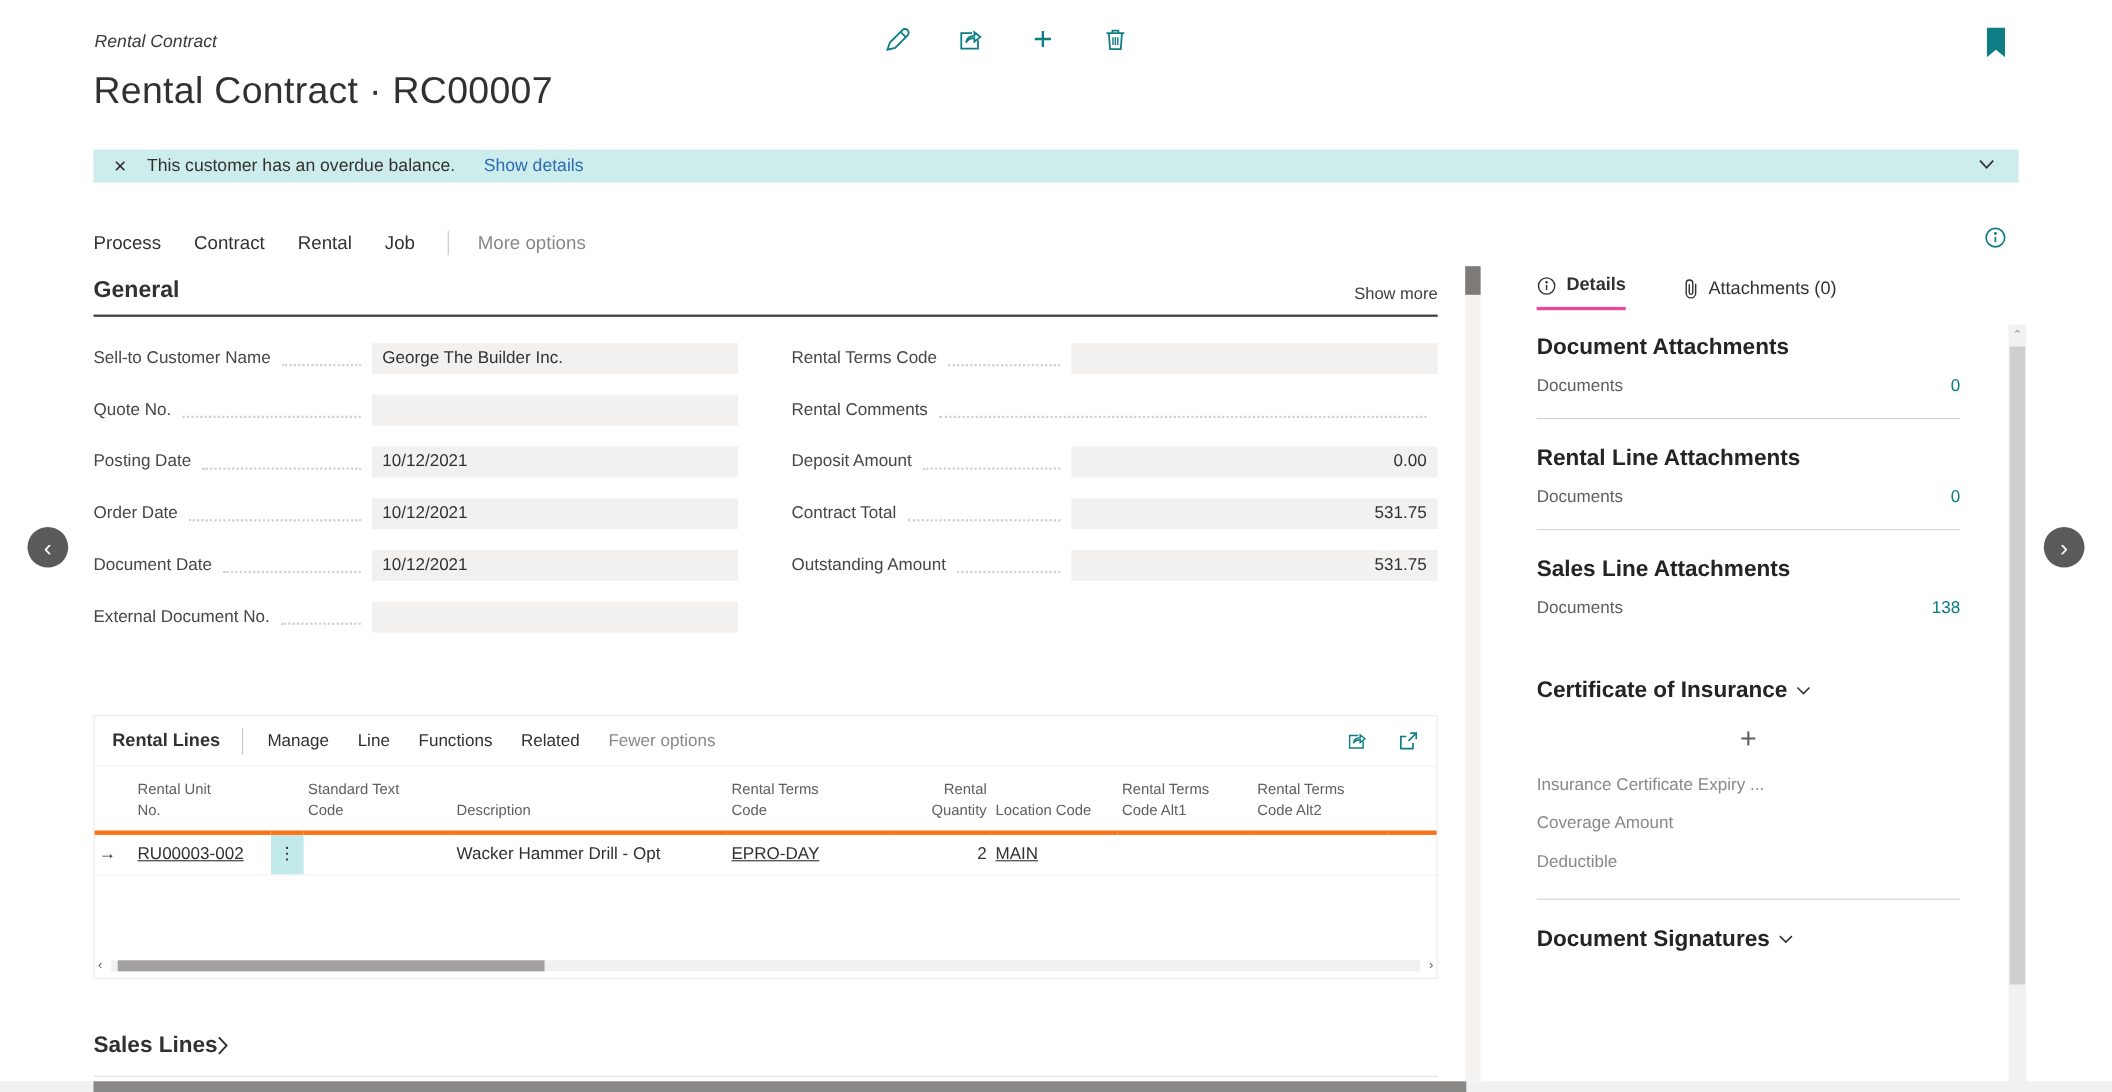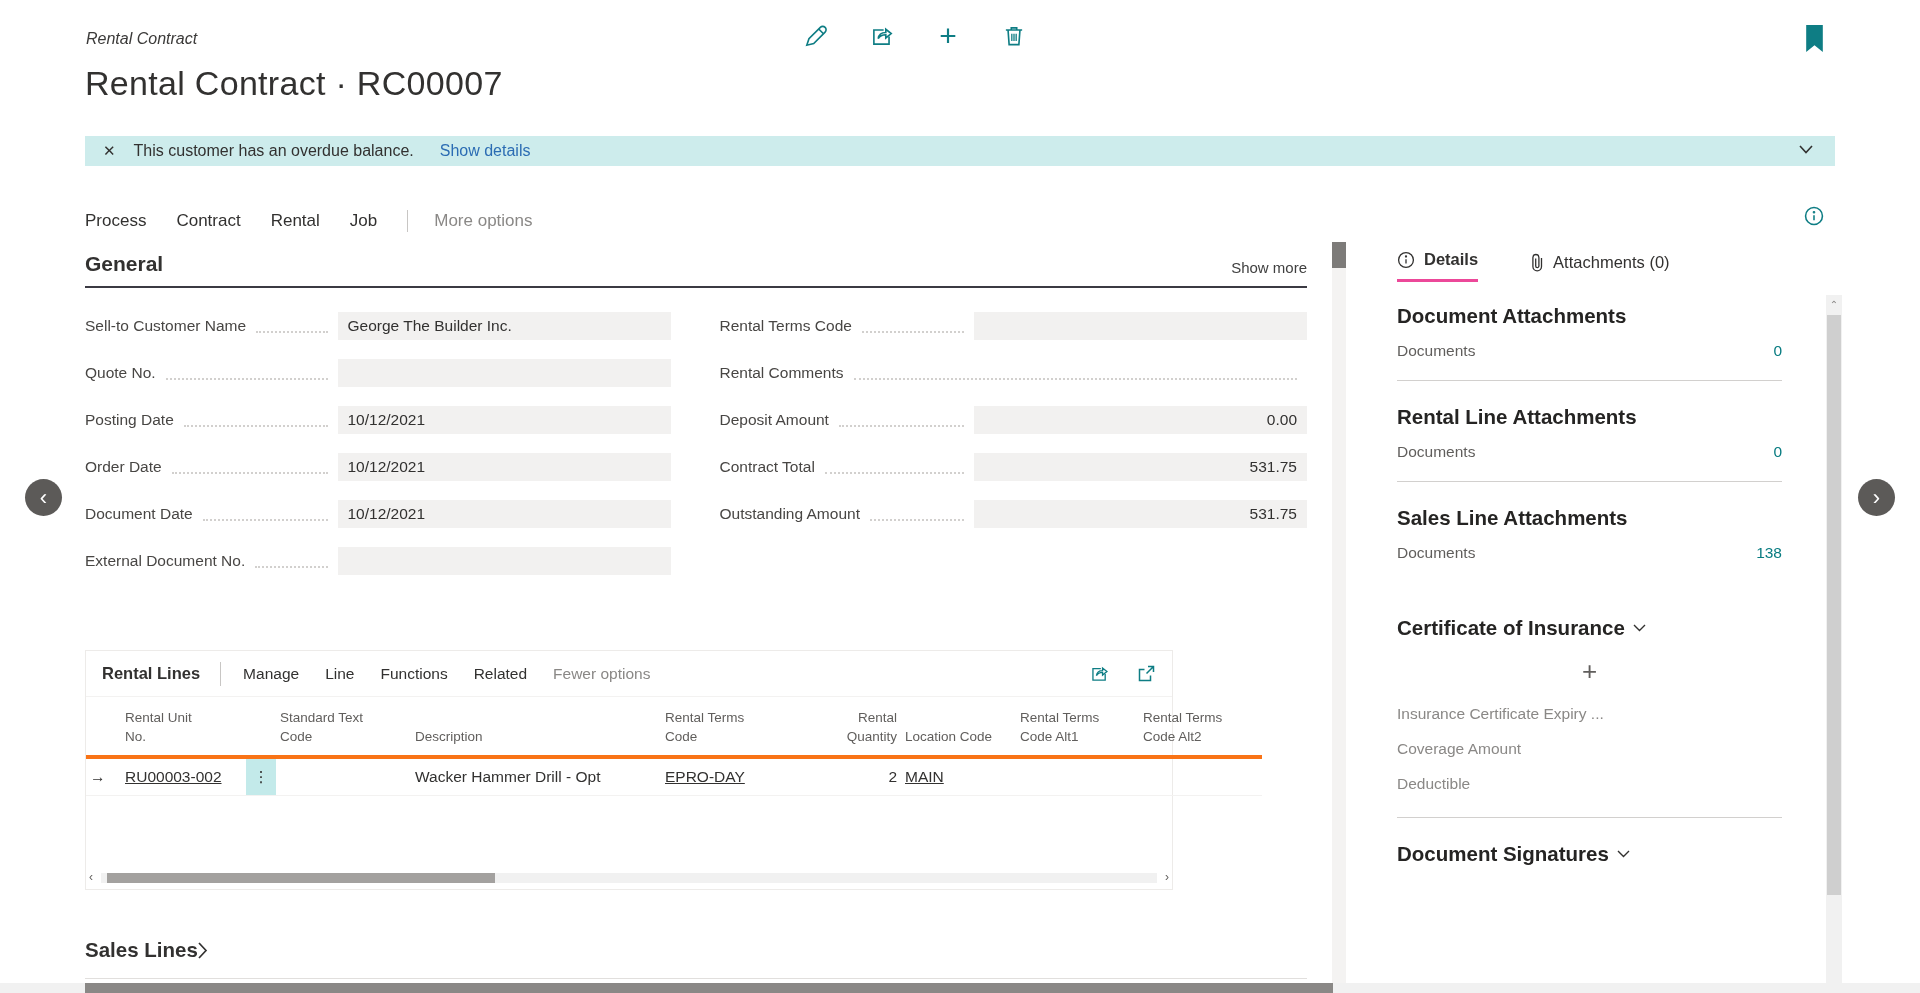--- a/index.html
+++ b/index.html
@@ -46,21 +46,21 @@
   .fcol.right { width:588px; margin-left:49px; }
   .frow { display:flex; align-items:center; height:32px; margin-bottom:15px; }
   .flabel { font-size:15.5px; color:#484644; white-space:nowrap; }
   .leader { flex:1; margin:0 10px; border-bottom:2px dotted #d2d0ce; align-self:flex-end; margin-bottom:9px; }
   .fbox { width:333px; min-width:333px; height:28px; background:#f2f1f0; display:flex;
     align-items:center; padding:6px 10px; font-size:15.5px; color:#323130; }
   .fbox.num { justify-content:flex-end; }
   .fbox.link { color:#077b80; cursor:pointer; }
 
   
-  .card { position:absolute; left:85px; top:650px; width:1088px; height:240px;
+  .card { position:absolute; left:85px; top:650px; width:1222px; height:240px;
     border:1px solid #edebe9; background:#fff; }
   .card-head { height:46px; display:flex; align-items:center; padding:0 16px;
     border-bottom:1px solid #f3f2f1; }
   .card-title { font-size:16.5px; font-weight:700; color:#323130; margin-right:20px; }
   .card-head .vdiv { width:1px; height:24px; background:#c8c6c4; margin-right:22px; }
   .card-head .mi { font-size:15.5px; color:#323130; margin-right:26px; cursor:pointer; }
   .card-head .fewer { font-size:15.5px; color:#8a8886; cursor:pointer; }
   .card-head .spacer { flex:1; }
   .card-head .cico { color:#0e7d84; margin-left:26px; cursor:pointer; }
 

